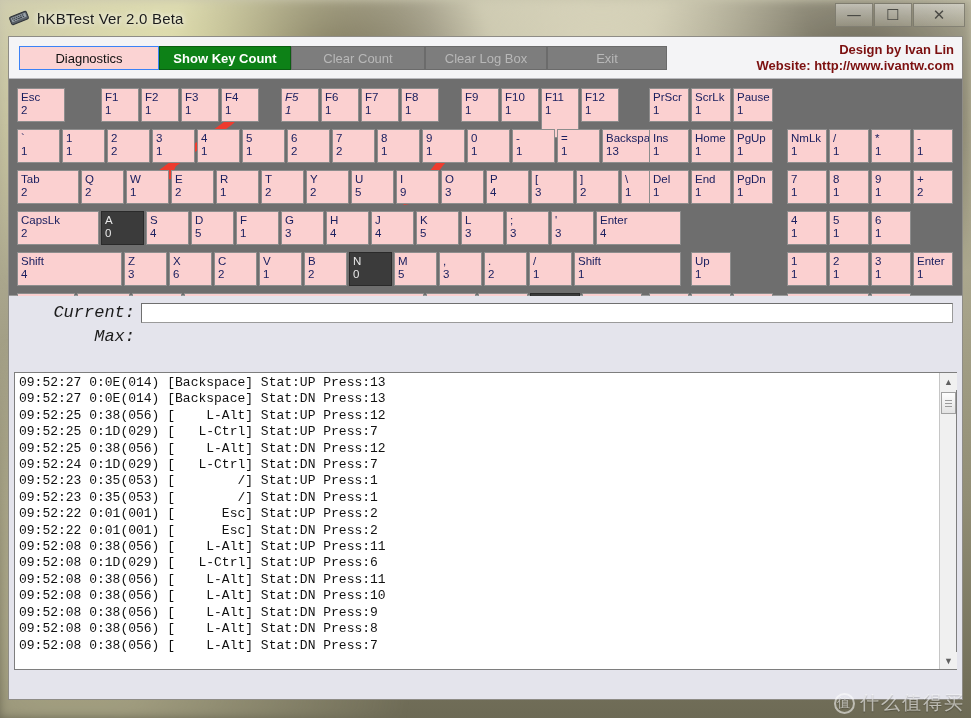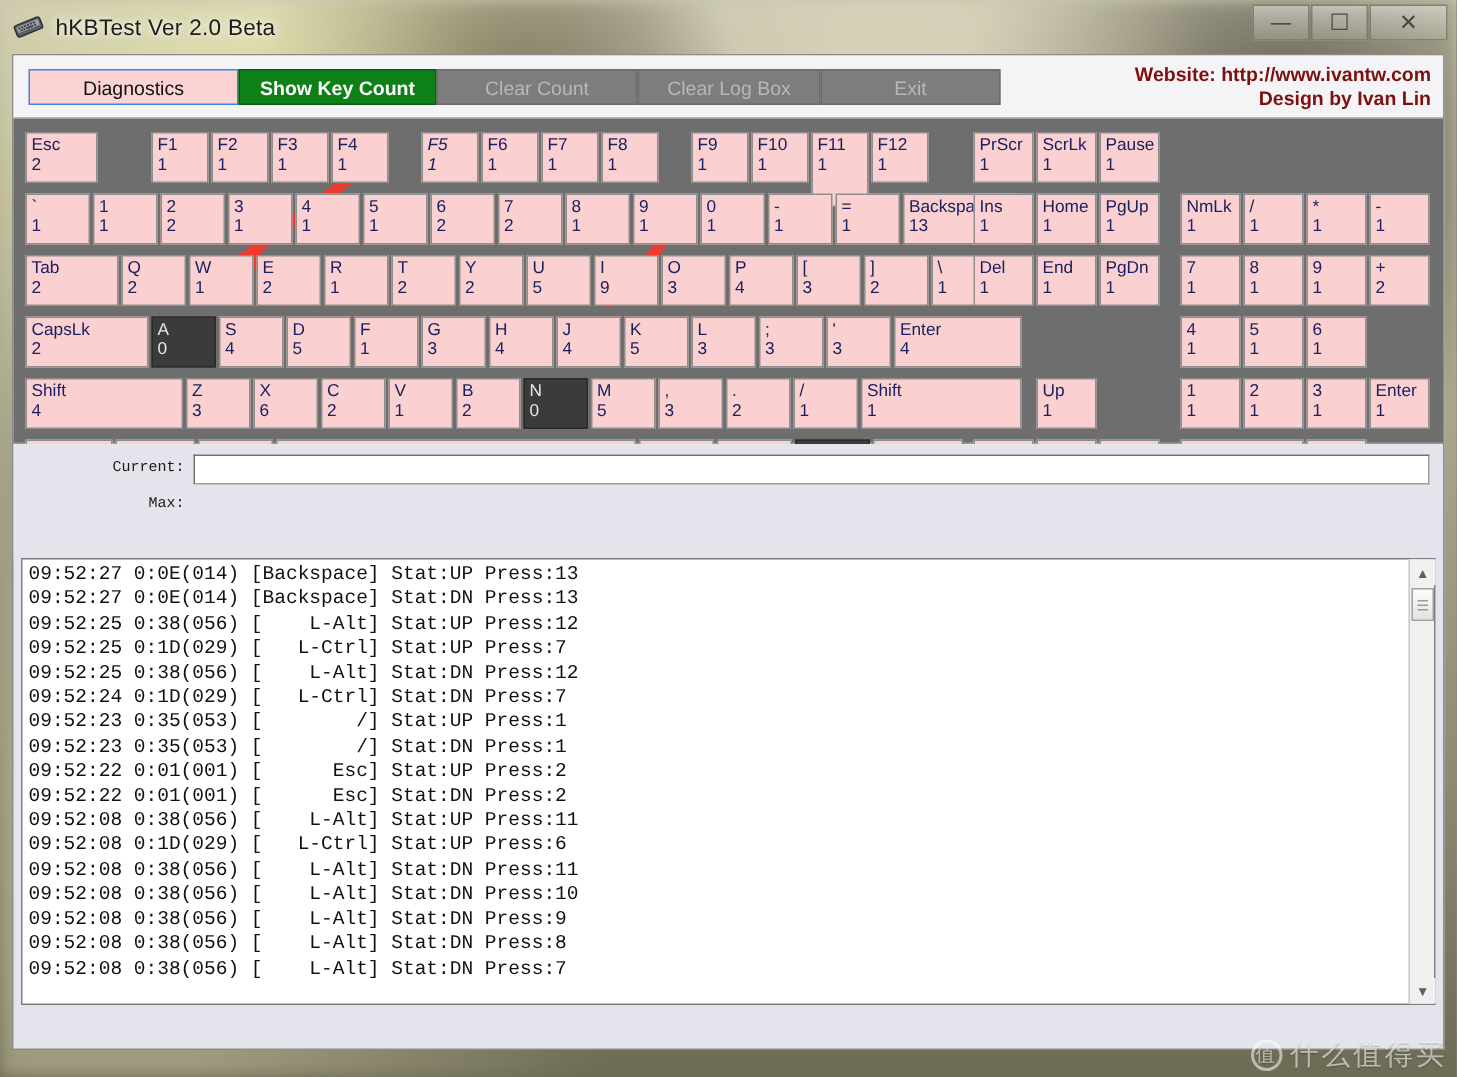--- a/index.html
+++ b/index.html
@@ -79,22 +79,22 @@
   }
   .key.dark { background: #3b3b3b; border-color: #2a2a2a; color: #e8e8e8; }
   .key.dark.menu { color: #e8e84a; }
   .key .cnt { display: block; }
   
   .arrow { position: absolute; pointer-events: none; }
   
   #fields { position: relative; background: #e4e4ec; padding: 6px 0 5px 0; height: 76px; }
   .frow { display: flex; align-items: center; height: 21px; margin-bottom: 3px; }
   .flabel {
-    width: 120px; text-align: right; padding-right: 6px;
-    font-family: "Liberation Mono", monospace; font-size: 10px; color: #1b1b1b;
+    width: 132px; text-align: right; padding-right: 6px;
+    font-family: "Liberation Mono", monospace; font-size: 17px; color: #1b1b1b; font-style: italic;
   }
   .finput {
     flex: 1; margin-right: 9px; height: 20px; background: #fff;
     border: 1px solid #9a9a9a; border-top-color:#6f6f6f; border-left-color:#6f6f6f;
     font-family: "Liberation Mono", monospace; font-size: 13px; color: #111;
     padding: 1px 3px; line-height: 17px;
   }
   
   #logwrap {
     position: relative; margin: 0 5px 5px 5px; height: 298px;
@@ -181,22 +181,22 @@
 
     <div id="toolbar">
       <div id="toolbar-buttons">
           <div class="tbtn pink" style="left: 10px; width: 140px;">Diagnostics</div>
           <div class="tbtn green" style="left: 150px; width: 132px;">Show Key Count</div>
           <div class="tbtn gray" style="left: 282px; width: 134px;">Clear Count</div>
           <div class="tbtn gray" style="left: 416px; width: 122px;">Clear Log Box</div>
           <div class="tbtn gray" style="left: 538px; width: 120px;">Exit</div>
         </div>
       <div id="credit">
+        <div>Design by Ivan Lin</div>
         <div>Website: http://www.ivantw.com</div>
-        <div>Design by Ivan Lin</div>
       </div>
     </div>
 
     <div id="kbd">
       <svg class="arrow" style="left:118px;top:38px;" width="110" height="70" viewBox="0 0 110 70">
         <path d="M104 4 L34 56" stroke="#ee3b2e" stroke-width="7" stroke-linecap="round"></path>
         <path d="M20 66 L52 40 L44 62 Z" fill="#ee3b2e"></path>
       </svg>
       <svg class="arrow" style="left:374px;top:52px;" width="90" height="80" viewBox="0 0 90 80">
         <path d="M78 6 L34 62" stroke="#ee3b2e" stroke-width="7" stroke-linecap="round"></path>

